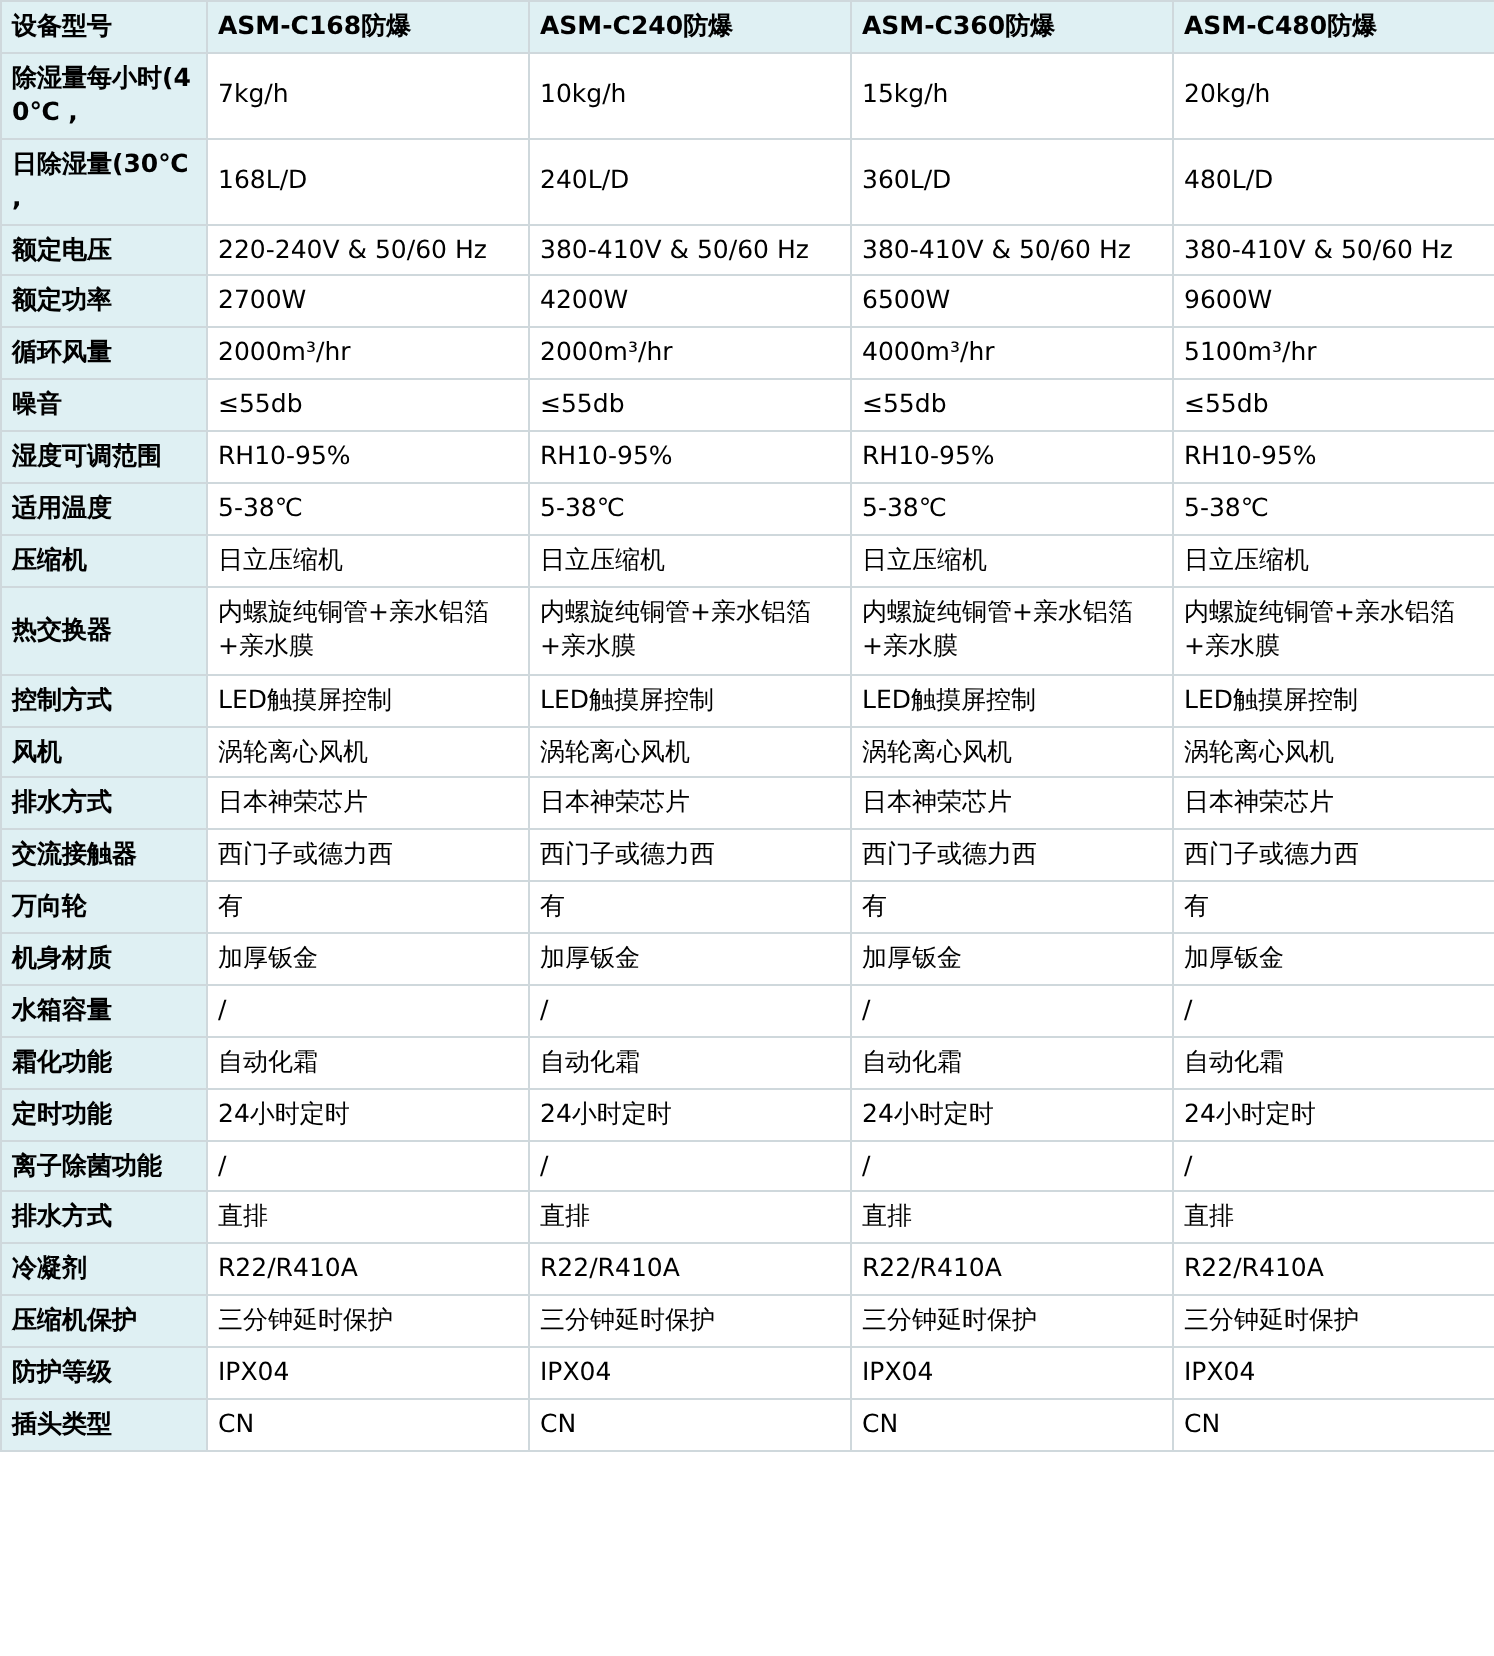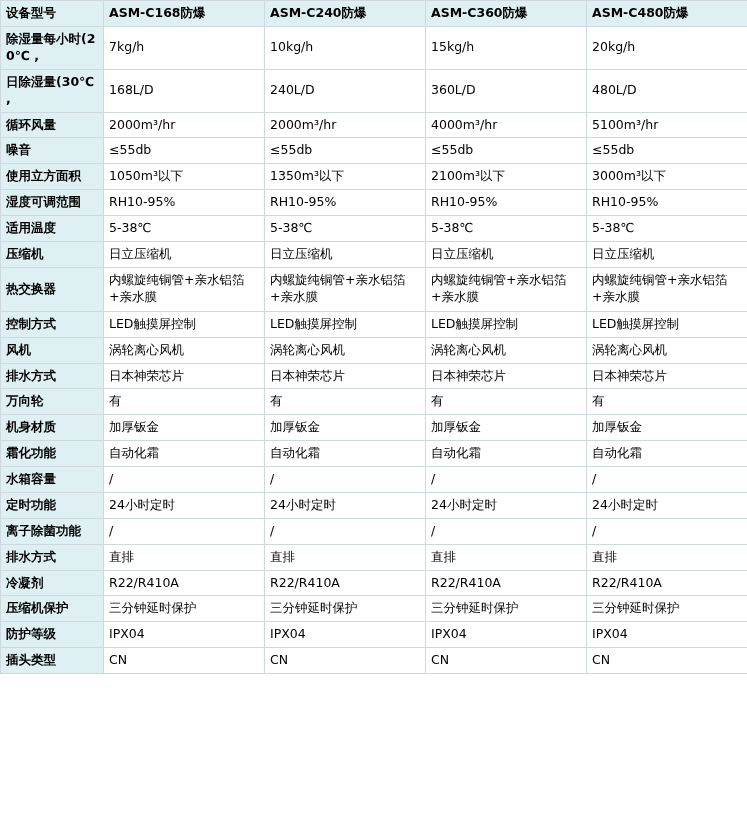--- a/index.html
+++ b/index.html
@@ -59,55 +59,62 @@
   </colgroup>
   <tbody id="table-body">
       <tr class="hdr-row">
         <td class="row-label">设备型号</td>
         <td>ASM-C168防爆</td>
         <td>ASM-C240防爆</td>
         <td>ASM-C360防爆</td>
         <td>ASM-C480防爆</td>
       </tr>
       <tr class="std">
-        <td class="row-label">除湿量每小时(20℃ ,</td>
+        <td class="row-label">除湿量每小时(40℃ ,</td>
         <td class="cell-val">7kg/h</td>
         <td class="cell-val">10kg/h</td>
         <td class="cell-val">15kg/h</td>
         <td class="cell-val">20kg/h</td>
       </tr>
       <tr class="std">
         <td class="row-label">日除湿量(30℃ ,</td>
         <td class="cell-val">168L/D</td>
         <td class="cell-val">240L/D</td>
         <td class="cell-val">360L/D</td>
         <td class="cell-val">480L/D</td>
       </tr>
       <tr class="std">
+        <td class="row-label">额定电压</td>
+        <td class="cell-val">220-240V &amp; 50/60 Hz</td>
+        <td class="cell-val">380-410V &amp; 50/60 Hz</td>
+        <td class="cell-val">380-410V &amp; 50/60 Hz</td>
+        <td class="cell-val">380-410V &amp; 50/60 Hz</td>
+      </tr>
+      <tr class="std">
+        <td class="row-label">额定功率</td>
+        <td class="cell-val">2700W</td>
+        <td class="cell-val">4200W</td>
+        <td class="cell-val">6500W</td>
+        <td class="cell-val">9600W</td>
+      </tr>
+      <tr class="std">
         <td class="row-label">循环风量</td>
         <td class="cell-val">2000m³/hr</td>
         <td class="cell-val">2000m³/hr</td>
         <td class="cell-val">4000m³/hr</td>
         <td class="cell-val">5100m³/hr</td>
       </tr>
       <tr class="std">
         <td class="row-label">噪音</td>
         <td class="cell-val">≤55db</td>
         <td class="cell-val">≤55db</td>
         <td class="cell-val">≤55db</td>
         <td class="cell-val">≤55db</td>
       </tr>
       <tr class="std">
-        <td class="row-label">使用立方面积</td>
-        <td class="cell-val">1050m³以下</td>
-        <td class="cell-val">1350m³以下</td>
-        <td class="cell-val">2100m³以下</td>
-        <td class="cell-val">3000m³以下</td>
-      </tr>
-      <tr class="std">
         <td class="row-label">湿度可调范围</td>
         <td class="cell-val">RH10-95%</td>
         <td class="cell-val">RH10-95%</td>
         <td class="cell-val">RH10-95%</td>
         <td class="cell-val">RH10-95%</td>
       </tr>
       <tr class="std">
         <td class="row-label">适用温度</td>
         <td class="cell-val">5-38℃</td>
         <td class="cell-val">5-38℃</td>
@@ -143,46 +150,53 @@
         <td class="cell-val">涡轮离心风机</td>
       </tr>
       <tr class="std">
         <td class="row-label">排水方式</td>
         <td class="cell-val">日本神荣芯片</td>
         <td class="cell-val">日本神荣芯片</td>
         <td class="cell-val">日本神荣芯片</td>
         <td class="cell-val">日本神荣芯片</td>
       </tr>
       <tr class="std">
+        <td class="row-label">交流接触器</td>
+        <td class="cell-val">西门子或德力西</td>
+        <td class="cell-val">西门子或德力西</td>
+        <td class="cell-val">西门子或德力西</td>
+        <td class="cell-val">西门子或德力西</td>
+      </tr>
+      <tr class="std">
         <td class="row-label">万向轮</td>
         <td class="cell-val">有</td>
         <td class="cell-val">有</td>
         <td class="cell-val">有</td>
         <td class="cell-val">有</td>
       </tr>
       <tr class="std">
         <td class="row-label">机身材质</td>
         <td class="cell-val">加厚钣金</td>
         <td class="cell-val">加厚钣金</td>
         <td class="cell-val">加厚钣金</td>
         <td class="cell-val">加厚钣金</td>
       </tr>
       <tr class="std">
+        <td class="row-label">水箱容量</td>
+        <td class="cell-val">/</td>
+        <td class="cell-val">/</td>
+        <td class="cell-val">/</td>
+        <td class="cell-val">/</td>
+      </tr>
+      <tr class="std">
         <td class="row-label">霜化功能</td>
         <td class="cell-val">自动化霜</td>
         <td class="cell-val">自动化霜</td>
         <td class="cell-val">自动化霜</td>
         <td class="cell-val">自动化霜</td>
-      </tr>
-      <tr class="std">
-        <td class="row-label">水箱容量</td>
-        <td class="cell-val">/</td>
-        <td class="cell-val">/</td>
-        <td class="cell-val">/</td>
-        <td class="cell-val">/</td>
       </tr>
       <tr class="std">
         <td class="row-label">定时功能</td>
         <td class="cell-val">24小时定时</td>
         <td class="cell-val">24小时定时</td>
         <td class="cell-val">24小时定时</td>
         <td class="cell-val">24小时定时</td>
       </tr>
       <tr class="std">
         <td class="row-label">离子除菌功能</td>

